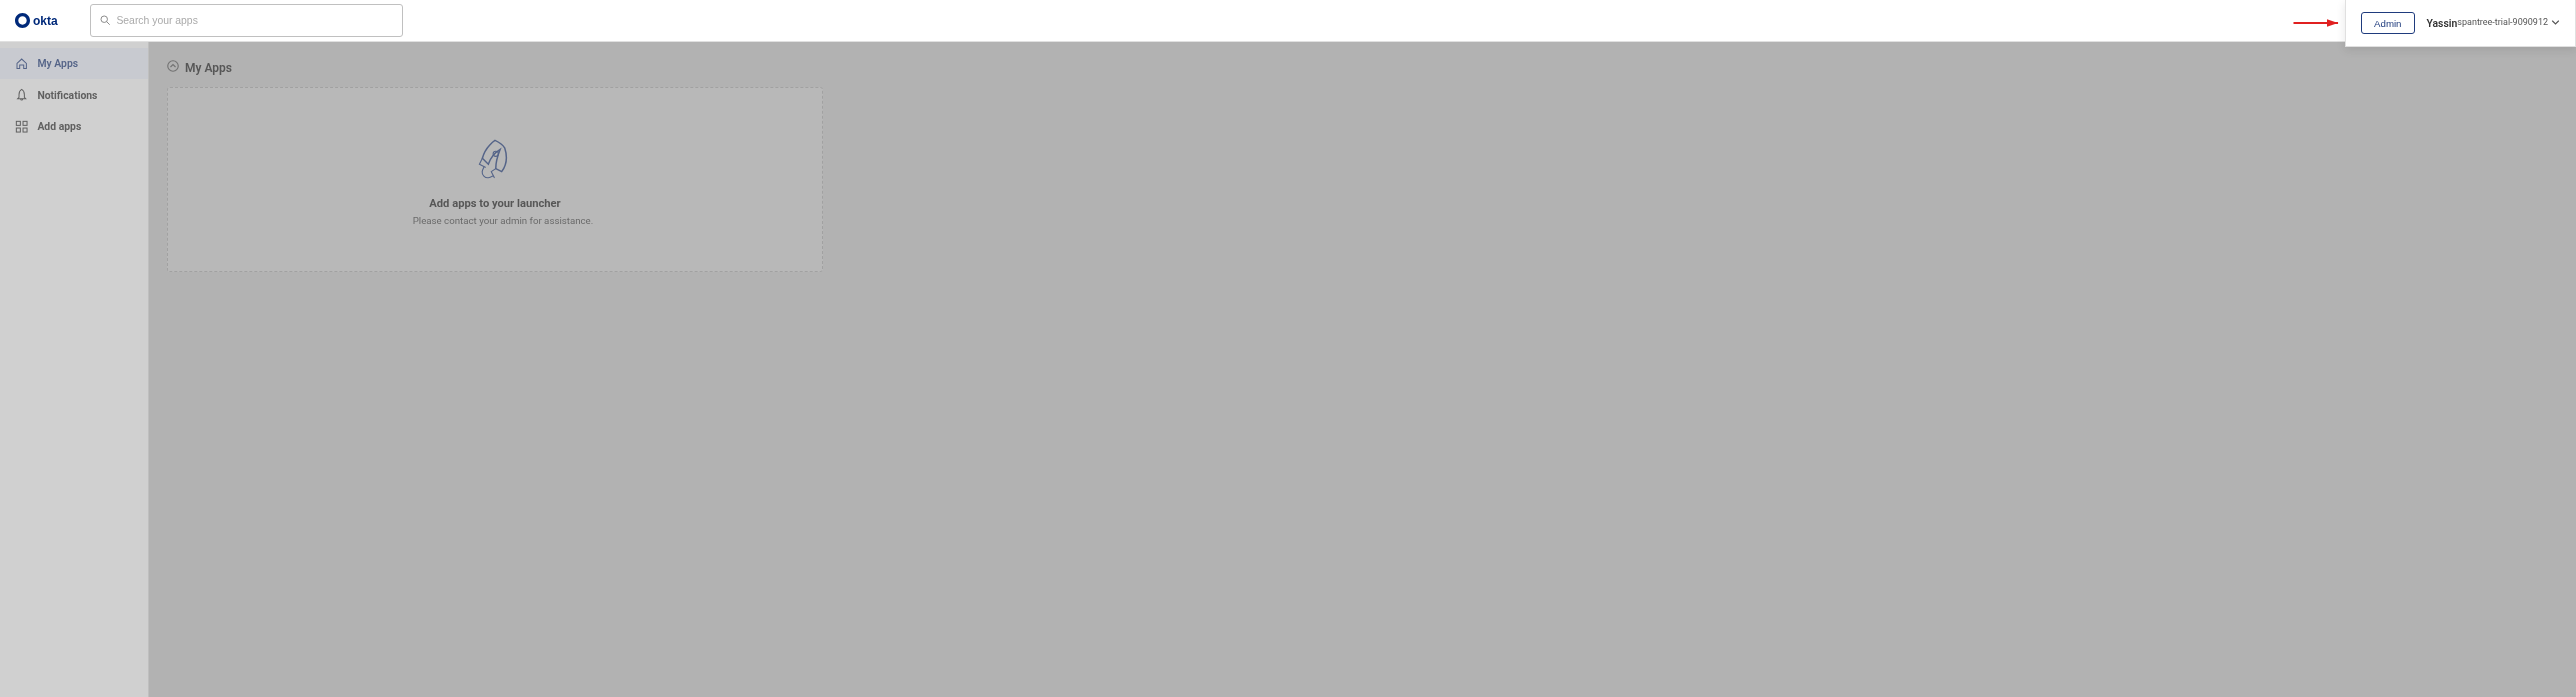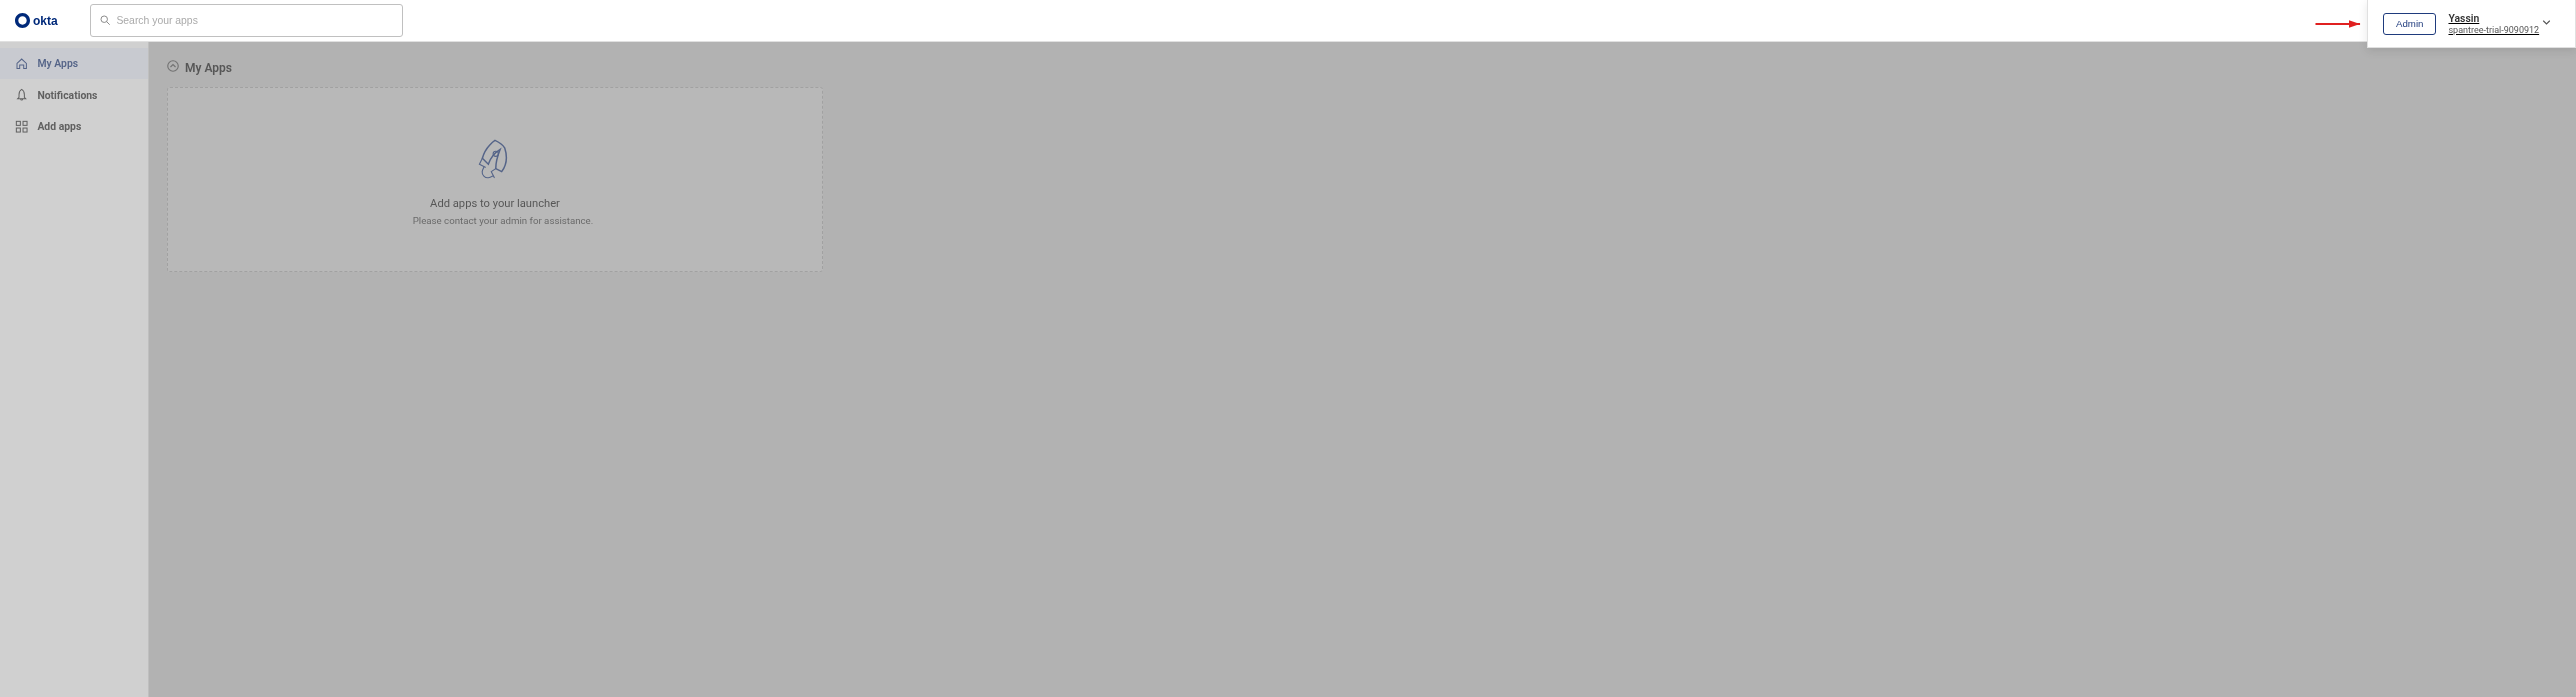--- a/index.html
+++ b/index.html
@@ -85,22 +85,21 @@
       color: #1f3b7d;
       padding: 4.5px 12px;
       border-radius: 3px;
       font-size: 9.7px;
       font-weight: 400;
       cursor: pointer;
     }
 
     .user-info {
       display: flex;
-      flex-direction: column;
-      text-decoration: underline;
+      flex-direction: row;
     }
 
     .user-name {
       font-size: 10.4px;
       font-weight: 600;
       color: #333;
     }
 
     .user-org {
       font-size: 9px;
@@ -197,21 +196,21 @@
     }
 
     .rocket-icon {
       width: 52px;
       height: 52px;
       margin-bottom: 12px;
     }
 
     .empty-title {
       font-size: 11.2px;
-      font-weight: 400;
+      font-weight: 700;
       color: #222;
       margin-bottom: 4.5px;
     }
 
     .empty-subtitle {
       font-size: 9.7px;
       color: #444;
       margin-left: 16px;
     }
 

